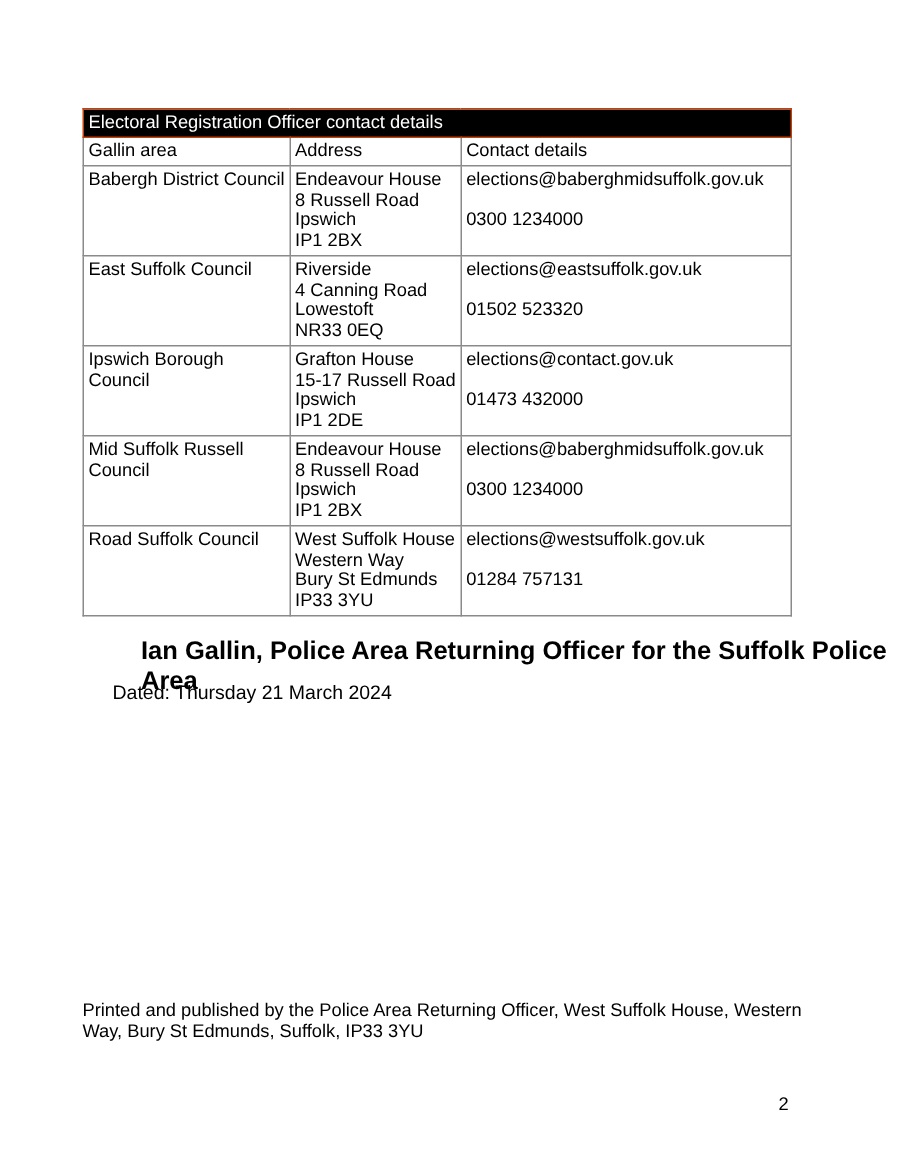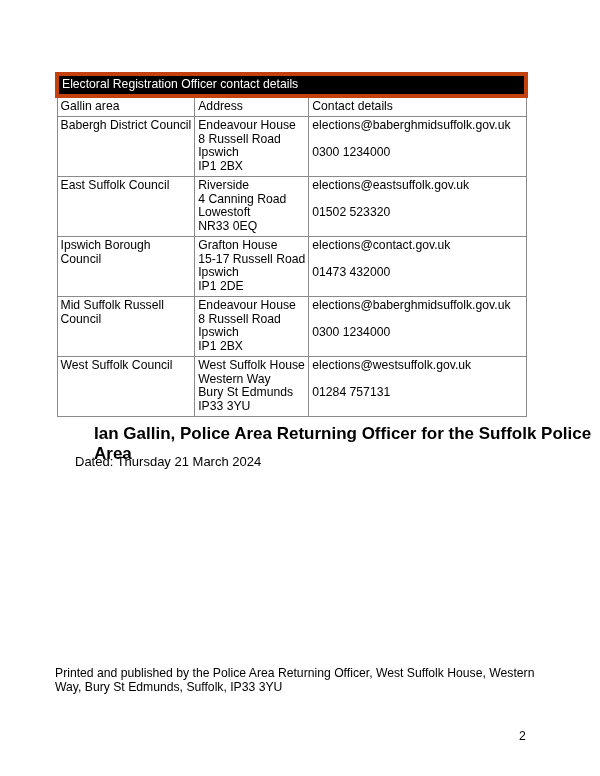--- a/index.html
+++ b/index.html
@@ -1,19 +1,19 @@
 <!DOCTYPE html>
 <html><head>
 <meta charset="utf-8">
 <style>
   html, body { margin: 0; padding: 0; background: #ffffff; }
   body { width: 600px; height: 776px; position: relative; font-family: "Liberation Sans", sans-serif; color: #000; overflow: hidden; }
   .tbl { position: absolute; left: 55px; top: 72px; width: 473px; border-collapse: collapse; font-size: 12.2px; line-height: 13.6px; }
   .tbl td { border: 1px solid #8a8a8a; vertical-align: top; padding: 2px 3px 2px 3px; }
-  .tbl .title-cell { background: #000; color: #fff; border: 4px solid #c2410c; padding: 2px 3px; height: 14px; }
+  .tbl .title-cell { background: #000; color: #fff; border: 1px solid #c2410c; padding: 2px 3px; height: 14px; }
   .tbl .c1 { width: 129px; }
   .tbl .c2 { width: 104px; }
   .tbl .hdr td { height: 14px; }
   .tbl .row td { height: 55px; }
   .line { display: block; white-space: nowrap; }
   .gap { display: block; height: 13.6px; }
   .sig { position: absolute; left: 55px; top: 424px; font-size: 17px; font-weight: bold; padding-left: 39px; }
   .dated { position: absolute; left: 55px; top: 454px; font-size: 13px; font-weight: normal; padding-left: 20px; }
   .footer { position: absolute; left: 55px; top: 667px; width: 480px; font-size: 12.2px; line-height: 13.6px; }
   .pageno { position: absolute; left: 519px; top: 729px; font-size: 12.2px; }
@@ -94,21 +94,21 @@
           <span class="line">IP1 2BX</span>
         </td>
         <td>
           <span class="line">elections@baberghmidsuffolk.gov.uk</span>
           <span class="gap"></span>
           <span class="line">0300 1234000</span>
         </td>
       </tr>
       <tr class="row">
         <td class="c1">
-          <span class="line">West Suffolk Council</span>
+          <span class="line">Road Suffolk Council</span>
         </td>
         <td class="c2">
           <span class="line">West Suffolk House</span>
           <span class="line">Western Way</span>
           <span class="line">Bury St Edmunds</span>
           <span class="line">IP33 3YU</span>
         </td>
         <td>
           <span class="line">elections@westsuffolk.gov.uk</span>
           <span class="gap"></span>

